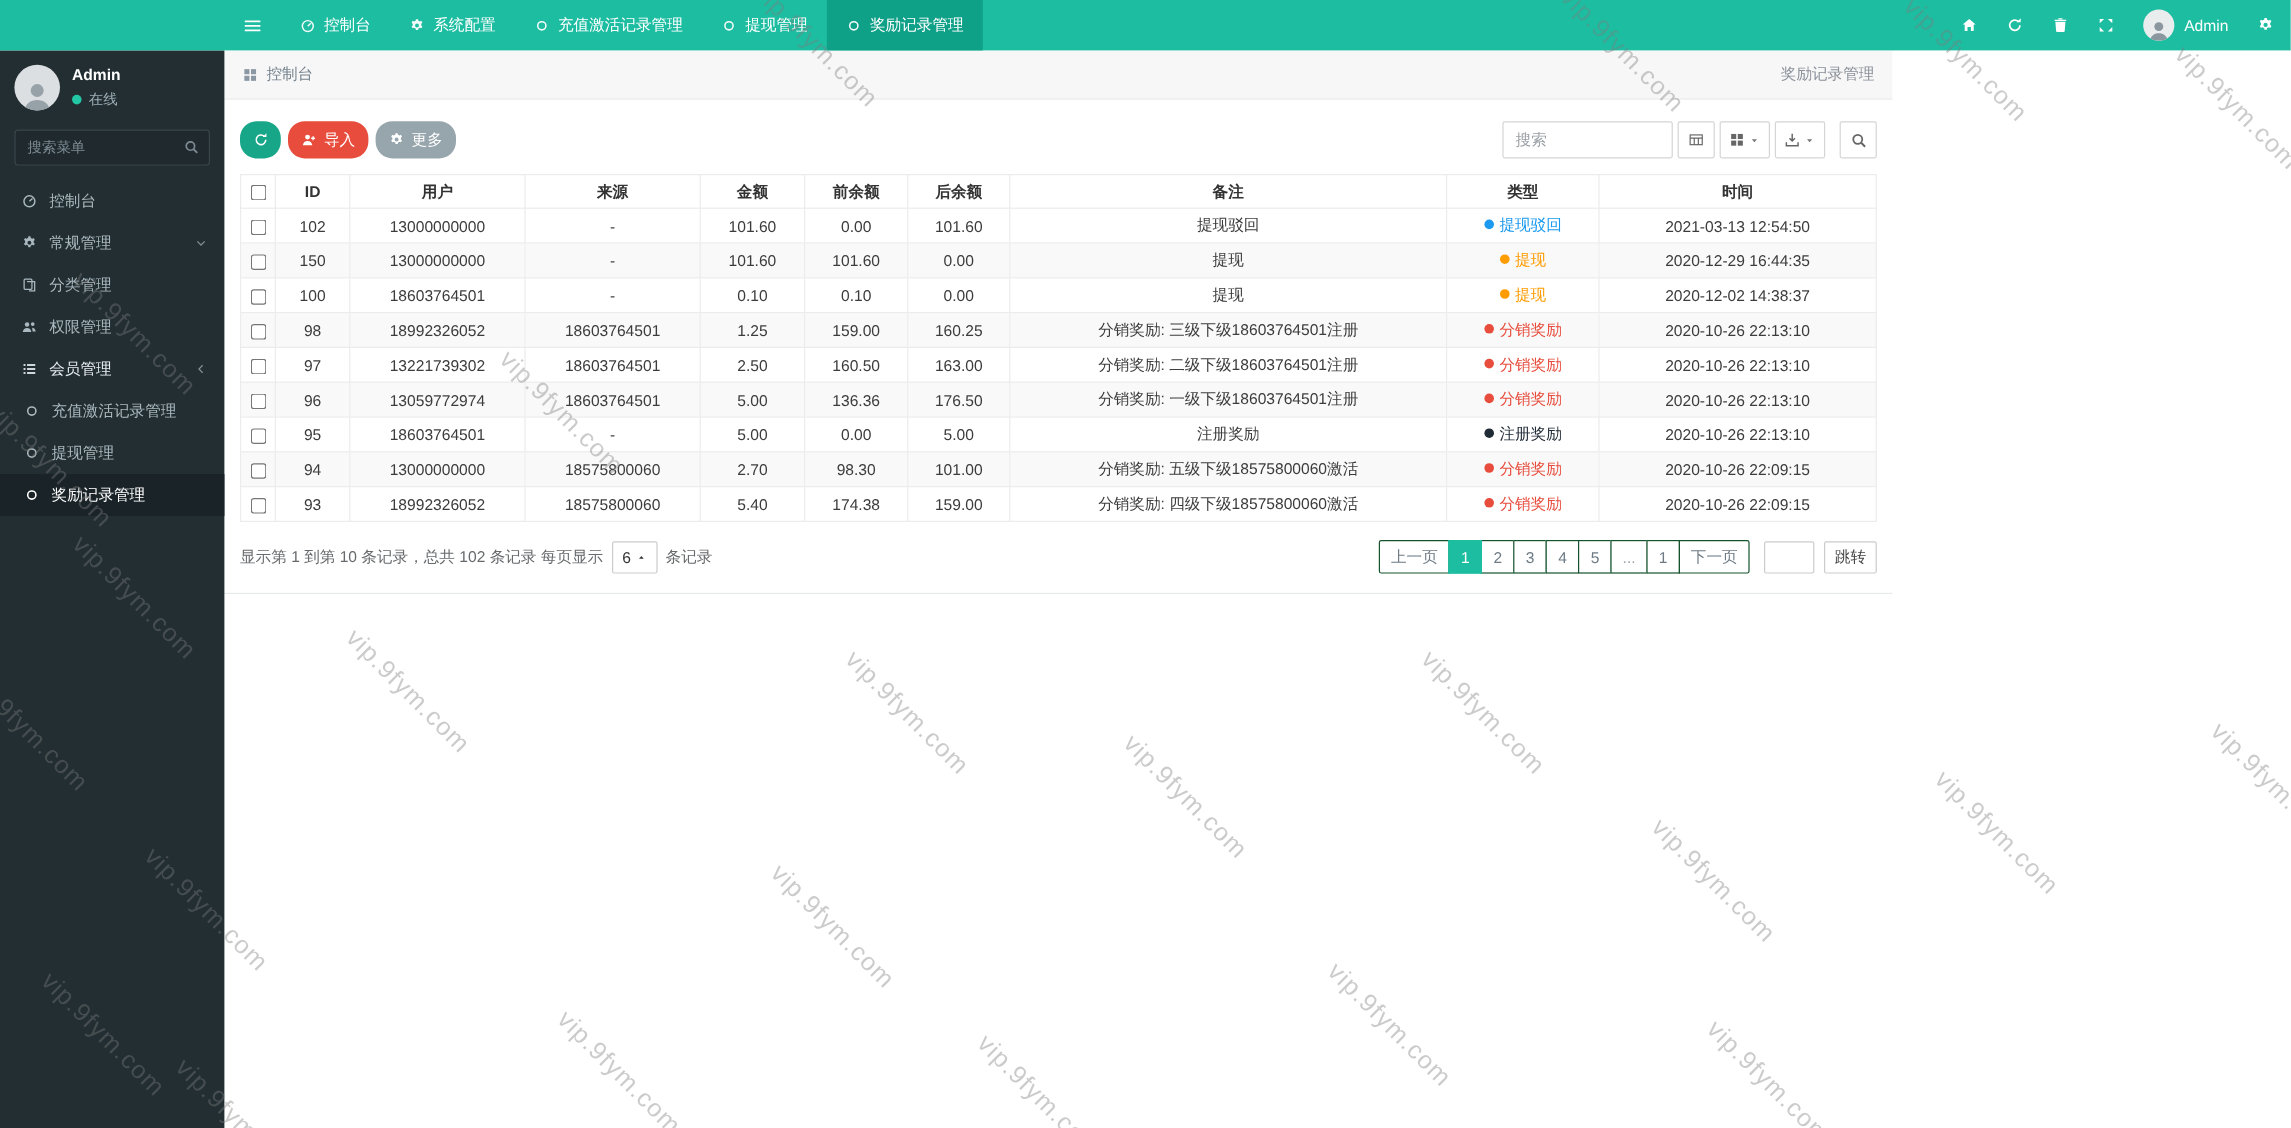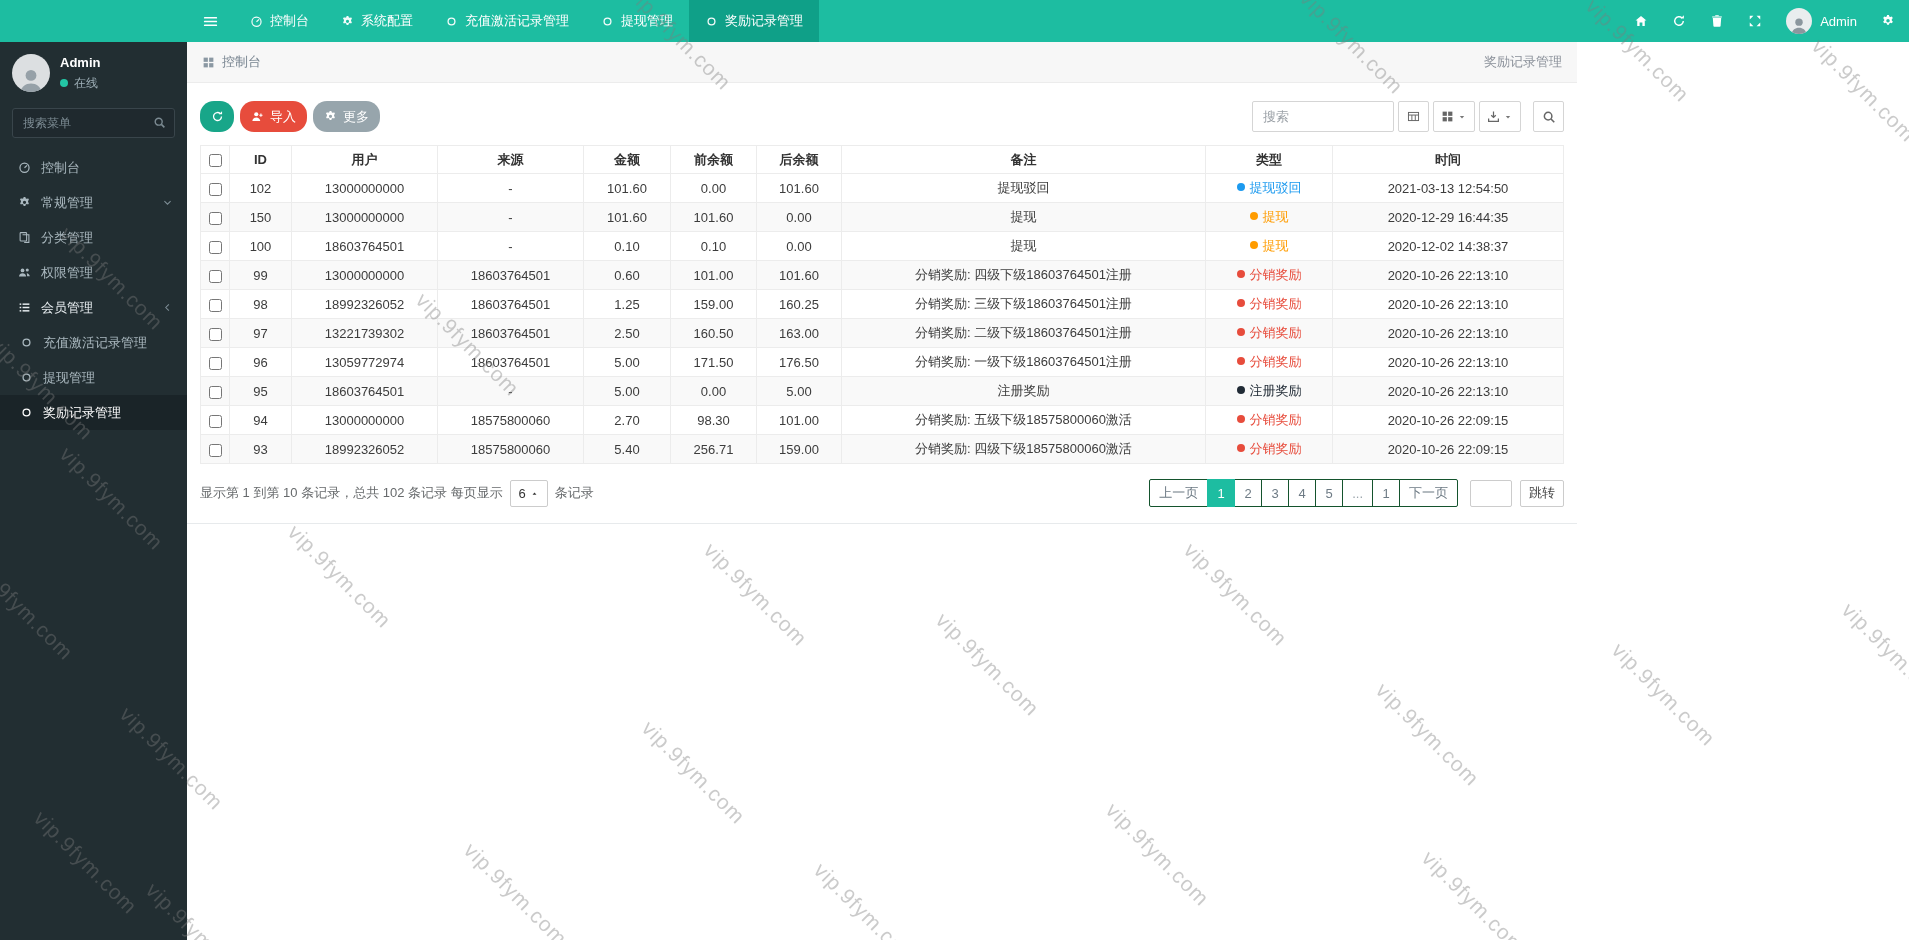--- a/index.html
+++ b/index.html
@@ -461,32 +461,20 @@
             <td>-</td>
             <td>0.10</td>
             <td>0.10</td>
             <td>0.00</td>
             <td>提现</td>
             <td><span class="type-dot" style="background:#ff9c00"></span><span style="color:#ff9c00">提现</span></td>
             <td>2020-12-02 14:38:37</td>
           </tr>
           <tr>
             <td><input type="checkbox" style=""></td>
-            <td>99</td>
-            <td>13000000000</td>
-            <td>18603764501</td>
-            <td>0.60</td>
-            <td>101.00</td>
-            <td>101.60</td>
-            <td>分销奖励: 四级下级18603764501注册</td>
-            <td><span class="type-dot" style="background:#e74c3c"></span><span style="color:#e74c3c">分销奖励</span></td>
-            <td>2020-10-26 22:13:10</td>
-          </tr>
-          <tr>
-            <td><input type="checkbox" style=""></td>
             <td>98</td>
             <td>18992326052</td>
             <td>18603764501</td>
             <td>1.25</td>
             <td>159.00</td>
             <td>160.25</td>
             <td>分销奖励: 三级下级18603764501注册</td>
             <td><span class="type-dot" style="background:#e74c3c"></span><span style="color:#e74c3c">分销奖励</span></td>
             <td>2020-10-26 22:13:10</td>
           </tr>
@@ -501,21 +489,21 @@
             <td>分销奖励: 二级下级18603764501注册</td>
             <td><span class="type-dot" style="background:#e74c3c"></span><span style="color:#e74c3c">分销奖励</span></td>
             <td>2020-10-26 22:13:10</td>
           </tr>
           <tr>
             <td><input type="checkbox" style=""></td>
             <td>96</td>
             <td>13059772974</td>
             <td>18603764501</td>
             <td>5.00</td>
-            <td>171.50</td>
+            <td>136.36</td>
             <td>176.50</td>
             <td>分销奖励: 一级下级18603764501注册</td>
             <td><span class="type-dot" style="background:#e74c3c"></span><span style="color:#e74c3c">分销奖励</span></td>
             <td>2020-10-26 22:13:10</td>
           </tr>
           <tr>
             <td><input type="checkbox" style=""></td>
             <td>95</td>
             <td>18603764501</td>
             <td>-</td>
@@ -537,21 +525,21 @@
             <td>分销奖励: 五级下级18575800060激活</td>
             <td><span class="type-dot" style="background:#e74c3c"></span><span style="color:#e74c3c">分销奖励</span></td>
             <td>2020-10-26 22:09:15</td>
           </tr>
           <tr>
             <td><input type="checkbox" style=""></td>
             <td>93</td>
             <td>18992326052</td>
             <td>18575800060</td>
             <td>5.40</td>
-            <td>256.71</td>
+            <td>174.38</td>
             <td>159.00</td>
             <td>分销奖励: 四级下级18575800060激活</td>
             <td><span class="type-dot" style="background:#e74c3c"></span><span style="color:#e74c3c">分销奖励</span></td>
             <td>2020-10-26 22:09:15</td>
           </tr>
         </tbody>
     </table>
 
     <div class="table-footer">
       <div class="summary">

